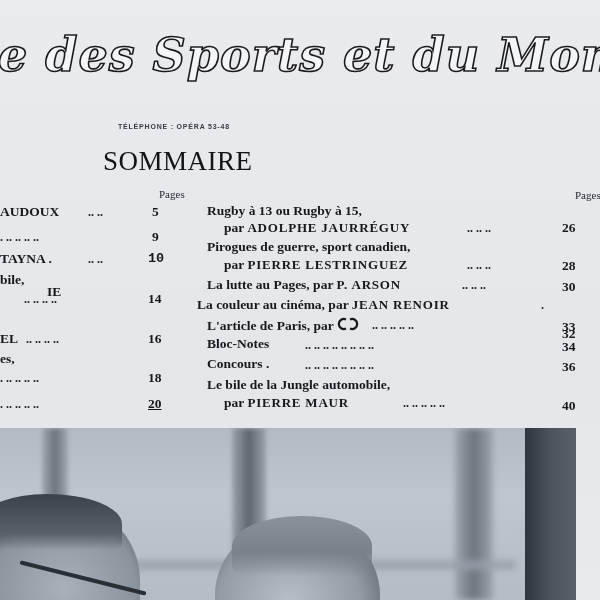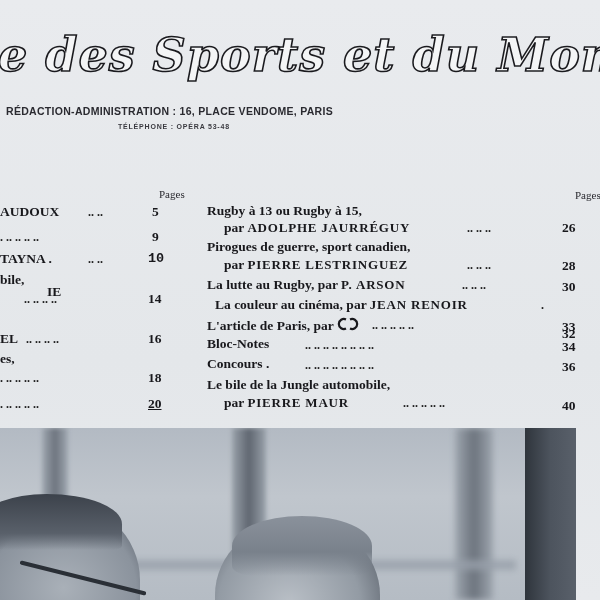--- a/index.html
+++ b/index.html
@@ -96,23 +96,23 @@
       border-radius: 60% 60% 20% 20%;
       background: linear-gradient(180deg, #8a919b 0%, #79818b 60%, rgba(121,129,139,0) 100%);
     }
   </style>
 </head>
 <body>
 
 <div class="page">
 
   <div class="masthead-title">e des Sports et du Monde</div>
-  <div class="address">RÉDACTION-ADMINISTRATION : 16, PLACE VENDOME, PARIS</div>
   <div class="telephone">TÉLÉPHONE : OPÉRA 53-48</div>
 
+  <div class="sommaire">SOMMAIRE</div>
 
   <div class="pages-label" style="left:131px; top:188px;">Pages</div>
 
   <div>
     <div class="toc-line" style="left:0; top:204px;">AUDOUX</div>
     <div class="dots" style="left:88px; top:205px;">..   ..</div>
     <div class="pagenum" style="left:152px; top:204px;">5</div>
 
     <div class="dots" style="left:0; top:230px;">.    ..    ..    ..    ..</div>
     <div class="pagenum" style="left:152px; top:229px;">9</div>
@@ -152,27 +152,27 @@
 
     <div class="toc-line" style="left:207px; top:239px;">Pirogues de guerre, sport canadien,</div>
     <div class="toc-line" style="left:224px; top:257px;">
       <span class="par">par</span>
       <span class="author">PIERRE LESTRINGUEZ</span>
     </div>
     <div class="dots" style="left:467px; top:258px;">..    ..    ..</div>
     <div class="pagenum" style="left:562px; top:258px;">28</div>
 
     <div class="toc-line" style="left:207px; top:277px;">
-      <span>La lutte au Rugby, par</span>
+      <span>La lutte au Pages, par</span>
       <span class="author">P. ARSON</span>
     </div>
     <div class="dots" style="left:462px; top:278px;">..    ..    ..</div>
     <div class="pagenum" style="left:562px; top:279px;">30</div>
 
-    <div class="toc-line" style="left:215px; top:297px;">
+    <div class="toc-line" style="left:197px; top:297px;">
       <span>La couleur au cinéma, par</span>
       <span class="author">JEAN RENOIR</span>
     </div>
     <div class="dots" style="left:541px; top:298px;">.</div>
     <div class="pagenum" style="left:562px; top:299px;margin-top:27px;">32</div>
 
     <div class="toc-line" style="left:207px; top:317px;">
       <span>L'article de Paris, par</span>
       <span class="logo-cc">
         <svg width="22" height="14" viewBox="0 0 22 14">

